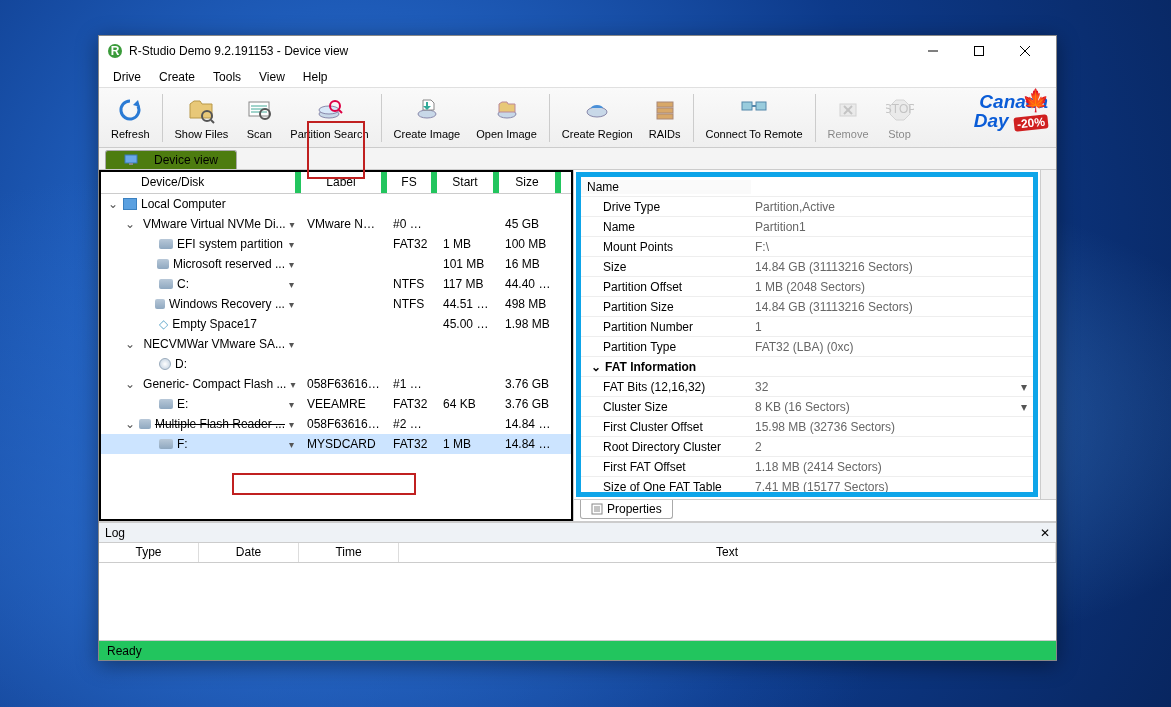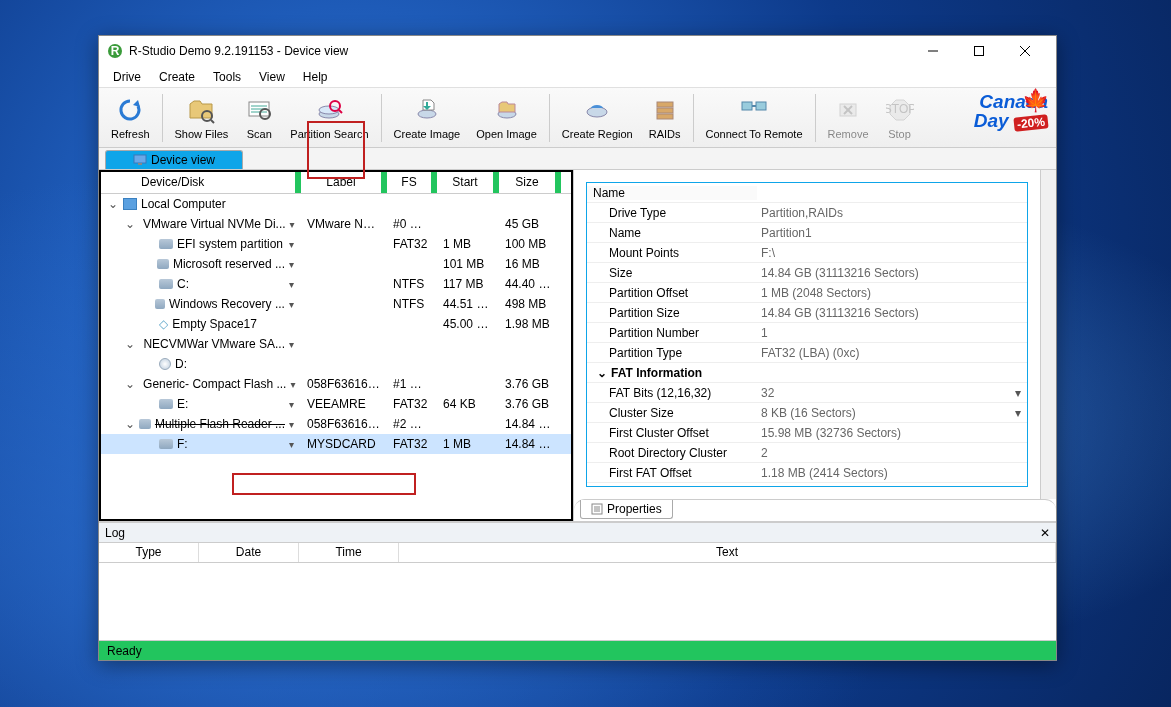--- a/index.html
+++ b/index.html
@@ -18,21 +18,21 @@
 .toolbtn .ticon { width:28px; height:28px; }
 .toolbtn .tlabel { font-size:11px; white-space:nowrap; }
 .toolsep { width:1px; height:48px; background:#ccc; margin:0 4px; }
 .toolbtn.disabled { opacity:0.45; }
 .promo { position:absolute; right:8px; top:4px; text-align:right; line-height:1; }
 .promo .l1 { color:#0a5cd7; font-weight:bold; font-style:italic; font-size:19px; }
 .promo .l2 { color:#0a5cd7; font-weight:bold; font-style:italic; font-size:19px; display:inline-block; }
 .promo .badge { display:inline-block; background:#d02020; color:#fff; font-weight:bold; font-size:12px; padding:1px 3px; border-radius:3px; transform:rotate(-6deg); margin-left:2px; }
 .promo .leaf { color:#d02020; font-size:22px; position:absolute; right:-2px; top:-2px; }
 .viewtabs { height:22px; background:#f4f4f4; border-bottom:1px solid #ccc; display:flex; align-items:flex-end; padding-left:6px; }
-.viewtab { border:1px solid #aaa; border-bottom:none; background:#0ea5e9; padding:2px 27px; border-radius:3px 3px 0 0; display:flex; align-items:center; gap:4px; }
+.viewtab { border:1px solid #aaa; border-bottom:none; background:#4d7c0f; padding:2px 18px; border-radius:3px 3px 0 0; display:flex; align-items:center; gap:16px; }
 .content { flex:1; display:flex; border-bottom:1px solid #ccc; min-height:0; }
 .leftpane { width:474px; border:2px solid #000; display:flex; flex-direction:column; overflow:hidden; }
 .lheader { display:flex; height:22px; border-bottom:1px solid #ccc; background:#fff; }
 .lheader > div { border-right:6px solid #22c55e; padding:3px 6px; font-size:12px; text-align:center; }
 .col-device { width:200px; text-align:left !important; padding-left:40px !important; }
 .col-label { width:86px; }
 .col-fs { width:50px; }
 .col-start { width:62px; }
 .col-size { width:62px; }
 .tree { flex:1; overflow:auto; }
@@ -43,28 +43,28 @@
 .tcell.label { width:86px; }
 .tcell.fs { width:50px; }
 .tcell.start { width:62px; }
 .tcell.size { width:62px; }
 .expander { width:12px; text-align:center; color:#555; cursor:pointer; display:inline-block; }
 .diskicon { width:14px; height:10px; background:linear-gradient(#b8c8d8,#8fa8c0); border-radius:2px; display:inline-block; }
 .compicon { width:14px; height:12px; background:#5aa0e0; border:1px solid #3a80c0; display:inline-block; }
 .trow.strike .tcell.device span.name { text-decoration: line-through; }
 .highlight-scan { position:absolute; border:2px solid #c02020; pointer-events:none; }
 .rightpane { flex:1; display:flex; flex-direction:column; border-left:1px solid #ccc; min-width:0; }
-.rpanebody { flex:1; overflow:auto; border:1px solid #0ea5e9; margin:12px; }
+.rpanebody { flex:1; overflow:auto; border:5px solid #0ea5e9; margin:2px; }
 .proprow { display:flex; height:20px; align-items:center; border-bottom:1px solid #eee; }
 .proprow .pname { width:170px; padding-left:22px; }
 .proprow .pvalue { flex:1; color:#666; padding-left:4px; }
 .proprow.header .pname, .proprow.header .pvalue { font-weight:normal; color:#000; background:#fafafa; }
 .proprow.group .pname { font-weight:bold; padding-left:10px; }
 .rscroll { width:16px; background:#f0f0f0; border-left:1px solid #ccc; }
-.proptab { height:22px; border-top:1px solid #ccc; display:flex; align-items:flex-start; padding-left:6px;border-radius:11px; }
+.proptab { height:22px; border-top:1px solid #ccc; display:flex; align-items:flex-start; padding-left:6px; }
 .proptab .tab { border:1px solid #aaa; border-top:none; background:#fff; padding:2px 10px; border-radius:0 0 3px 3px; display:flex; gap:4px; align-items:center; }
 .logpane { height:118px; display:flex; flex-direction:column; border-top:1px solid #ccc; }
 .logtitle { height:20px; background:#eef2f6; border-bottom:1px solid #ccc; display:flex; align-items:center; padding:0 6px; justify-content:space-between; }
 .loghdr { display:flex; height:20px; border-bottom:1px solid #ccc; }
 .loghdr > div { border-right:1px solid #ddd; padding:2px 6px; text-align:center; }
 .statusbar { height:20px; border-top:1px solid #ccc; background:#22c55e; display:flex; align-items:center; padding:0 8px; }
 svg { display:block; }
 .dd { font-size:10px; color:#555; margin-left:auto; }
 .hl1 { left:208px; top:85px; width:58px; height:58px; }
 .hl2 { left:133px; top:437px; width:184px; height:22px; }
@@ -409,21 +409,21 @@
     </div>
 
     <div class="rightpane">
       <div style="display:flex; flex:1; min-height:0;">
         <div class="rpanebody" id="props">
           <div class="proprow header">
             <div class="pname" style="padding-left:6px">Name</div>
           </div>
         <div class="proprow">
               <div class="pname">Drive Type</div>
-              <div class="pvalue">Partition,RAIDs</div>
+              <div class="pvalue">Partition,Active</div>
             </div>
             <div class="proprow">
               <div class="pname">Name</div>
               <div class="pvalue">Partition1</div>
             </div>
             <div class="proprow">
               <div class="pname">Mount Points</div>
               <div class="pvalue">F:\</div>
             </div>
             <div class="proprow">

